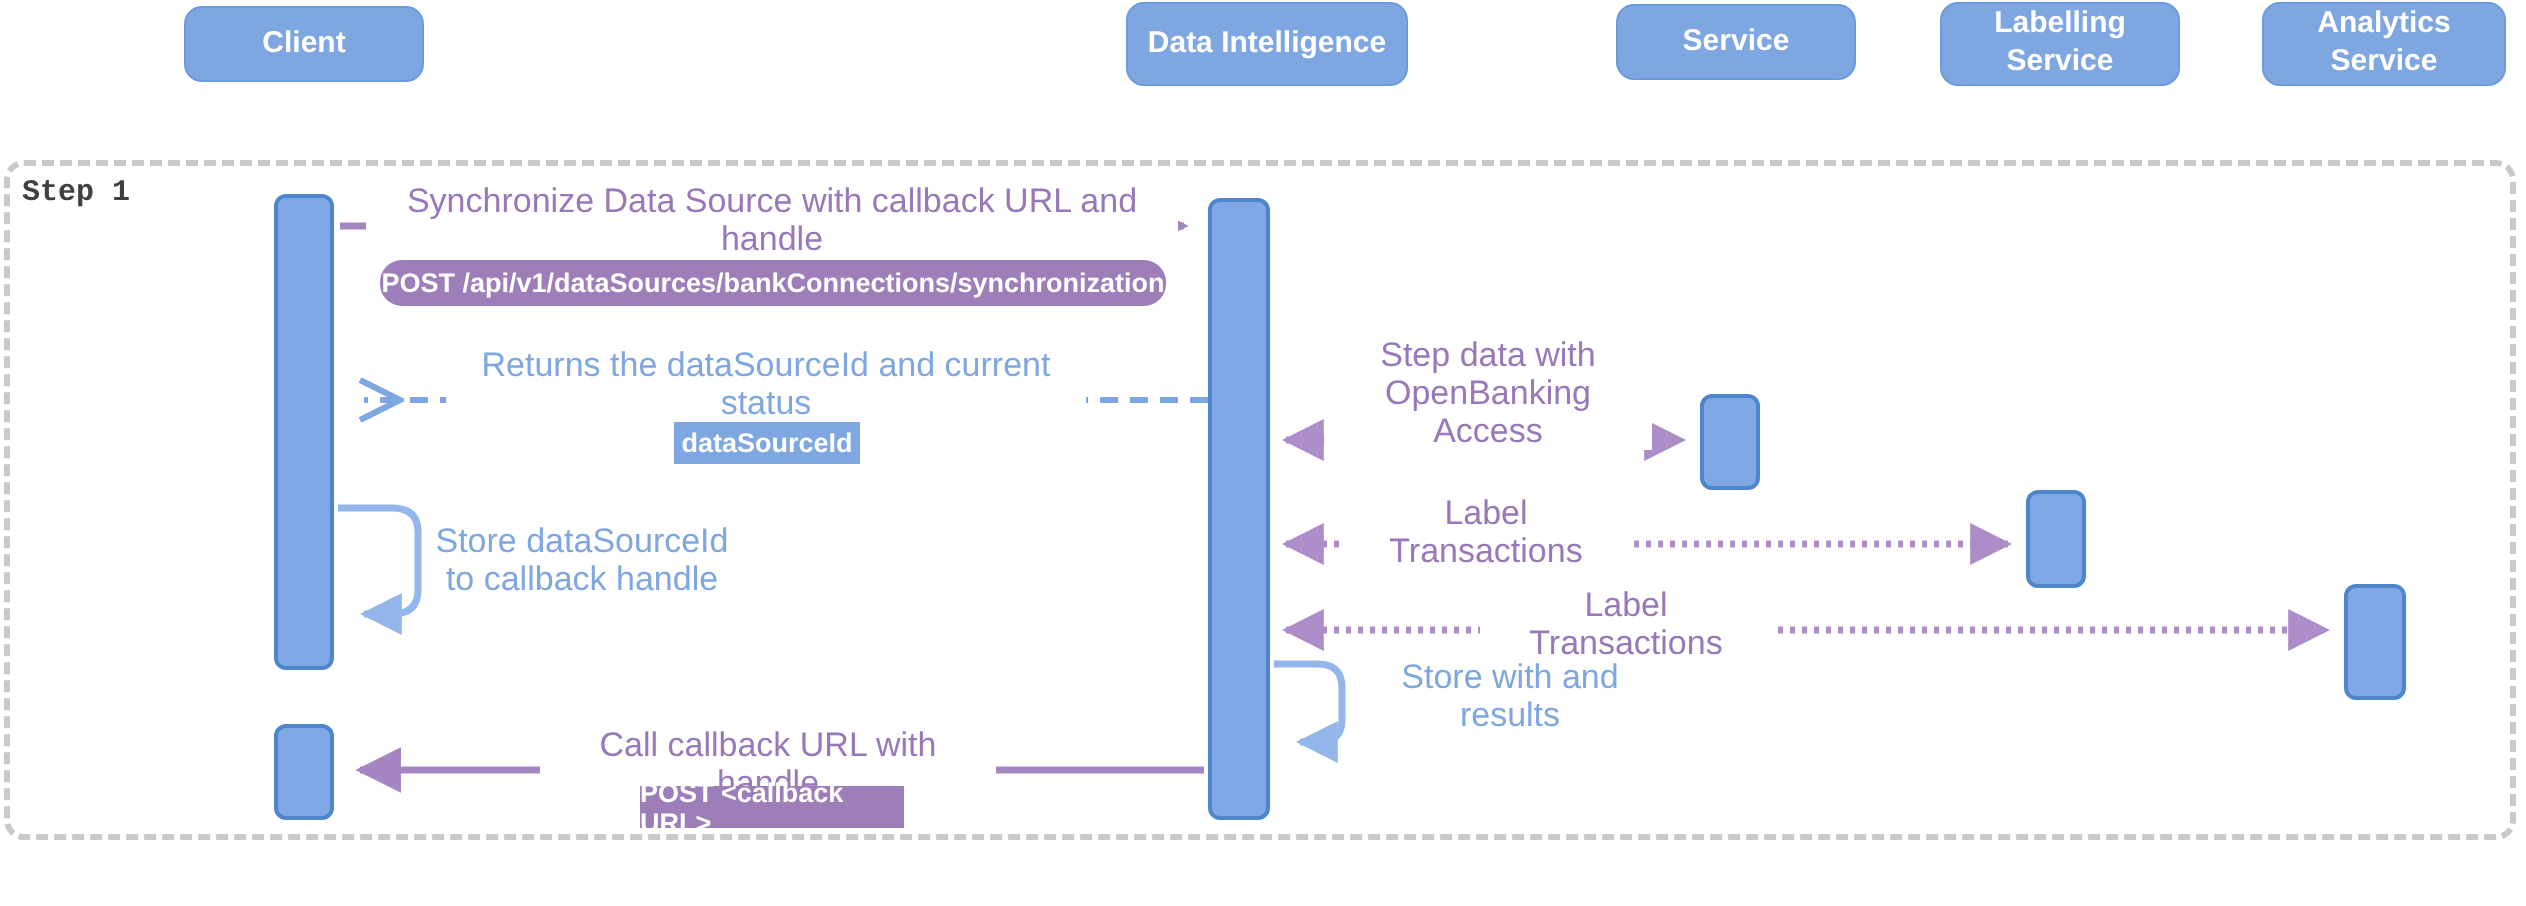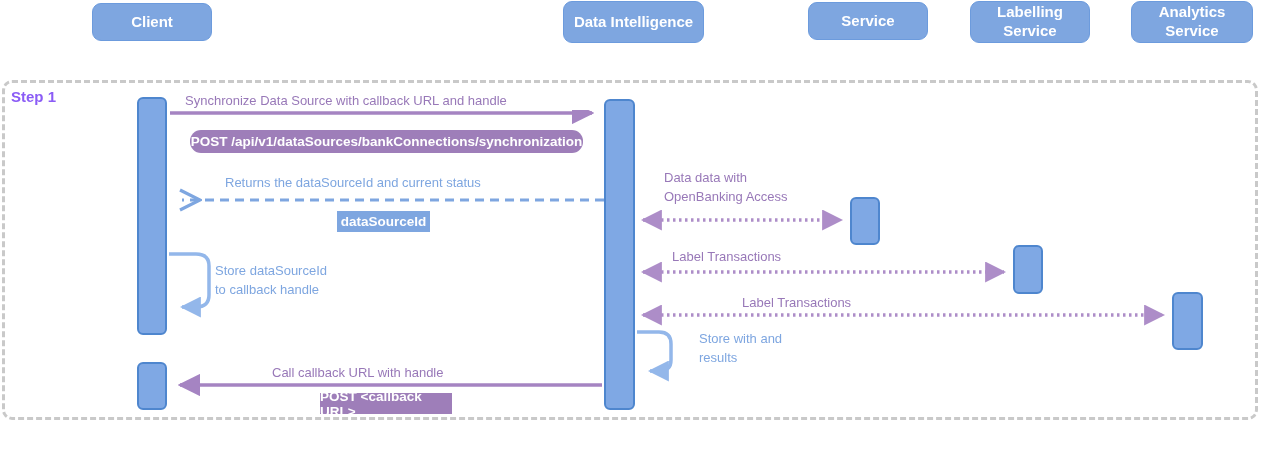--- a/index.html
+++ b/index.html
@@ -15,24 +15,24 @@
   }
   .activation{
     position:absolute;background:#7FA8E4;border:2px solid #4E86CE;
     border-radius:6px;box-sizing:border-box;
   }
   .frame{
     position:absolute;left:2px;top:80px;width:1256px;height:340px;
     border:3px dashed #C9C9C9;border-radius:10px;box-sizing:border-box;
   }
   .step-label{
-    position:absolute;left:11px;top:88px;color:#8b5cf6;font-weight:bold;font-size:15px;
+    position:absolute;left:11px;top:88px;color:#404040;font-weight:bold;font-size:15px;font-family:Liberation Mono, monospace;
   }
   .msg{
-    position:absolute;font-size:13px;text-align:left;line-height:19px;
+    position:absolute;font-size:17px;text-align:center;line-height:19px;
     background:#ffffff;padding:0 2px;white-space:pre-line;
   }
   .msg.purple{color:#9878B8;}
   .msg.blue{color:#7EA6E0;}
   .tag{
     position:absolute;display:flex;align-items:center;justify-content:center;
     color:#ffffff;font-weight:bold;font-size:13.5px;box-sizing:border-box;
   }
   .tag.purple-bg{background:#9E7EB9;}
   .tag.blue-bg{background:#7EA6E0;}
@@ -84,21 +84,21 @@
 </svg>
 
 <div class="msg purple" style="left:183px;top:91px;width:402px;">Synchronize Data Source with callback URL and handle</div>
 
 <div class="tag purple-bg" style="left:190px;top:130px;width:393px;height:23px;border-radius:11px;">POST /api/v1/dataSources/bankConnections/synchronization</div>
 
 <div class="msg blue" style="left:223px;top:173px;width:316px;">Returns the dataSourceId and current status</div>
 
 <div class="tag blue-bg" style="left:337px;top:211px;width:93px;height:21px;">dataSourceId</div>
 
-<div class="msg purple" style="left:662px;top:168px;width:160px;">Data data with
+<div class="msg purple" style="left:662px;top:168px;width:160px;">Step data with
 OpenBanking Access</div>
 
 <div class="msg blue" style="left:213px;top:261px;width:152px;">Store dataSourceId
 to callback handle</div>
 
 <div class="msg purple" style="left:670px;top:247px;width:142px;">Label Transactions</div>
 
 <div class="msg purple" style="left:740px;top:293px;width:142px;">Label Transactions</div>
 
 <div class="msg blue" style="left:697px;top:329px;width:112px;">Store with and

